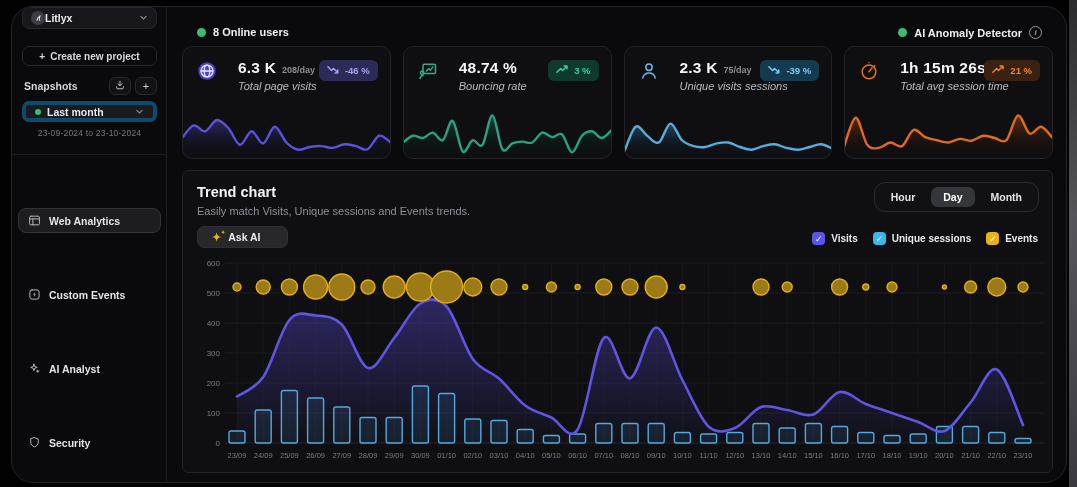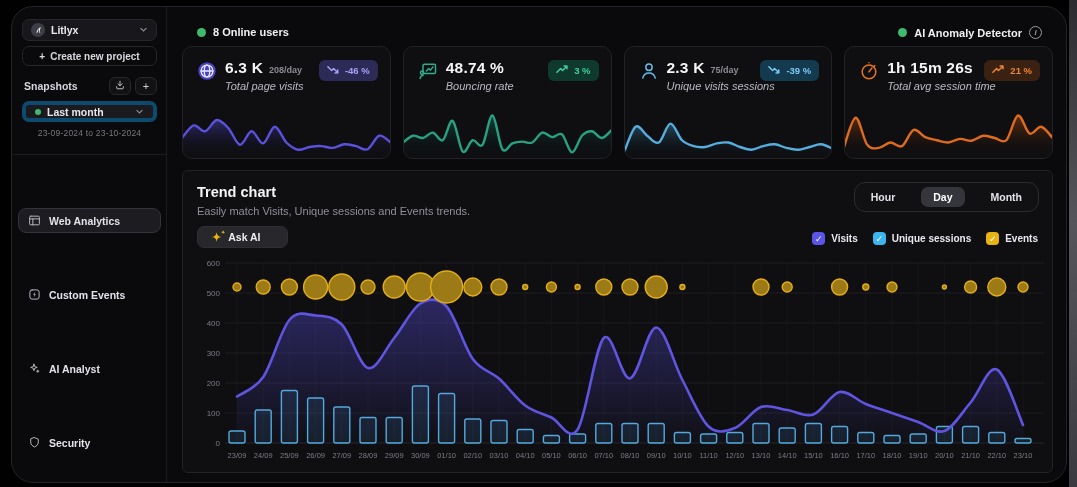--- a/index.html
+++ b/index.html
@@ -4,23 +4,23 @@
 <style>
   * { margin:0; padding:0; box-sizing:border-box; }
   html,body { width:1077px; height:487px; background:#010101; overflow:hidden;
     font-family:"Liberation Sans","DejaVu Sans",sans-serif; }
   .edge-strip { position:absolute; right:0; top:0; width:8px; height:487px;
     background:linear-gradient(180deg,#2c2c30 0%,#55555b 45%,#3a3a40 100%); }
   .window { position:absolute; left:11px; top:6px; right:10px; bottom:4px;
     background:#0a0a0c; border:1px solid #242428; border-radius:22px; overflow:hidden; }
   
   .sidebar { position:absolute; left:0; top:0; bottom:0; width:155px; border-right:1px solid #1c1c20; }
-  .project-pill { position:absolute; left:10px; top:12px; width:135px; height:22px;
+  .project-pill { position:absolute; left:10px; top:0; width:135px; height:22px;
     background:#18181c; border:1px solid #26262b; border-radius:7px; display:flex; align-items:center;
-    gap:6px; padding:0 8px; color:#ececf0; font-size:10.5px; font-weight:700; cursor:pointer; }
+    padding:0 8px; color:#ececf0; font-size:10.5px; font-weight:700; cursor:pointer; }
   .logo-circle { width:14px; height:14px; border-radius:50%; background:#3d3d46; display:flex;
     align-items:center; justify-content:center; flex:none; }
   .pill-chevron { margin-left:auto; color:#8a8a92; }
   .create-btn { position:absolute; left:10px; top:39px; width:135px; height:20px;
     background:transparent; border:1px solid #26262b; border-radius:7px; color:#d8d8de;
     font-size:10px; font-weight:600; display:flex; align-items:center; justify-content:center; gap:5px; cursor:pointer; }
   .snap-row { position:absolute; left:12px; top:70px; width:133px; display:flex; align-items:center; }
   .snap-label { font-size:10.5px; font-weight:700; color:#d6d6dc; }
   .snap-actions { margin-left:auto; display:flex; gap:4px; }
   .icon-btn { width:22px; height:18px; background:#121215; border:1px solid #28282d; border-radius:6px;
@@ -43,37 +43,37 @@
     color:#f0f0f4; font-size:11px; font-weight:700; }
   .topbar-right { position:absolute; right:24px; top:19px; display:flex; align-items:center; gap:7px;
     color:#f0f0f4; font-size:11px; font-weight:700; }
   .dot9 { width:9px; height:9px; border-radius:50%; background:#3fba6f; }
   .info-circ { width:13px; height:13px; border-radius:50%; border:1.2px solid #9a9aa2; color:#9a9aa2;
     font-size:8px; display:flex; align-items:center; justify-content:center; font-style:italic; font-weight:700; }
   
   .stats { position:absolute; left:15px; right:13px; top:39px; height:113px; display:grid;
     grid-template-columns:repeat(4,1fr); gap:12px; }
   .card { position:relative; background:#0f0f12; border:1px solid #222227; border-radius:10px; overflow:hidden; }
-  .card-head { position:absolute; left:12px; top:12px; right:12px; display:flex; gap:6px; }
+  .card-head { position:absolute; left:12px; top:12px; right:12px; display:flex; gap:19px; }
   .card-icon { width:24px; height:24px; flex:none; display:flex; align-items:center; justify-content:center; }
   .card-mid { display:flex; flex-direction:column; }
   .vrow { display:flex; align-items:baseline; gap:6px; }
   .card-value { font-size:15.5px; font-weight:700; color:#f4f4f7; letter-spacing:.2px; }
   .card-rate { font-size:9px; color:#8b8b94; font-weight:600; }
   .card-label { font-size:11px; color:#b9b9c2; margin-top:3px;font-style:italic; }
   .badge { position:absolute; right:0; top:1px; display:flex; align-items:center; gap:5px;
     font-size:9.5px; font-weight:700; padding:3px 8px; border-radius:6px; }
   .spark { position:absolute; left:-1px; right:-1px; bottom:-1px; height:52px; }
   .spark svg { width:100%; height:100%; display:block; }
   
   .trend-panel { position:absolute; left:15px; right:13px; top:163px; bottom:9px;
     background:#0f0f12; border:1px solid #222227; border-radius:6px; }
   .trend-title { position:absolute; left:14px; top:13px; font-size:14.5px; font-weight:700; color:#f4f4f7; }
   .trend-sub { position:absolute; left:14px; top:34px; font-size:11px; color:#8f8f99; }
-  .segmented { position:absolute; right:13px; top:11px; display:flex; gap:14px; padding:4px;
+  .segmented { position:absolute; right:13px; top:11px; display:flex; gap:4px; padding:4px;
     border:1px solid #2b2b31; border-radius:11px; background:#111114; }
   .seg-btn { border:none; background:transparent; color:#e2e2e8; font-size:10.5px; font-weight:600;
     padding:4px 12px; border-radius:7px; cursor:pointer; font-family:inherit; }
   .seg-btn.active { background:#35353c; color:#fff; }
   .ask-ai { position:absolute; left:14px; top:55px; display:flex; align-items:center; gap:7px;
     background:#27272c; border:1px solid #2e2e34; border-radius:7px; padding:4px 26px 4px 14px;
     color:#ececf1; font-size:10.5px; font-weight:700; cursor:pointer; }
   .ai-spark { color:#e8b414; font-size:11px; line-height:1; position:relative; }
   .ai-spark::after { content:"✦"; position:absolute; font-size:5px; right:-4px; top:-2px; }
   .legend { position:absolute; right:14px; top:61px; display:flex; gap:15px; }

